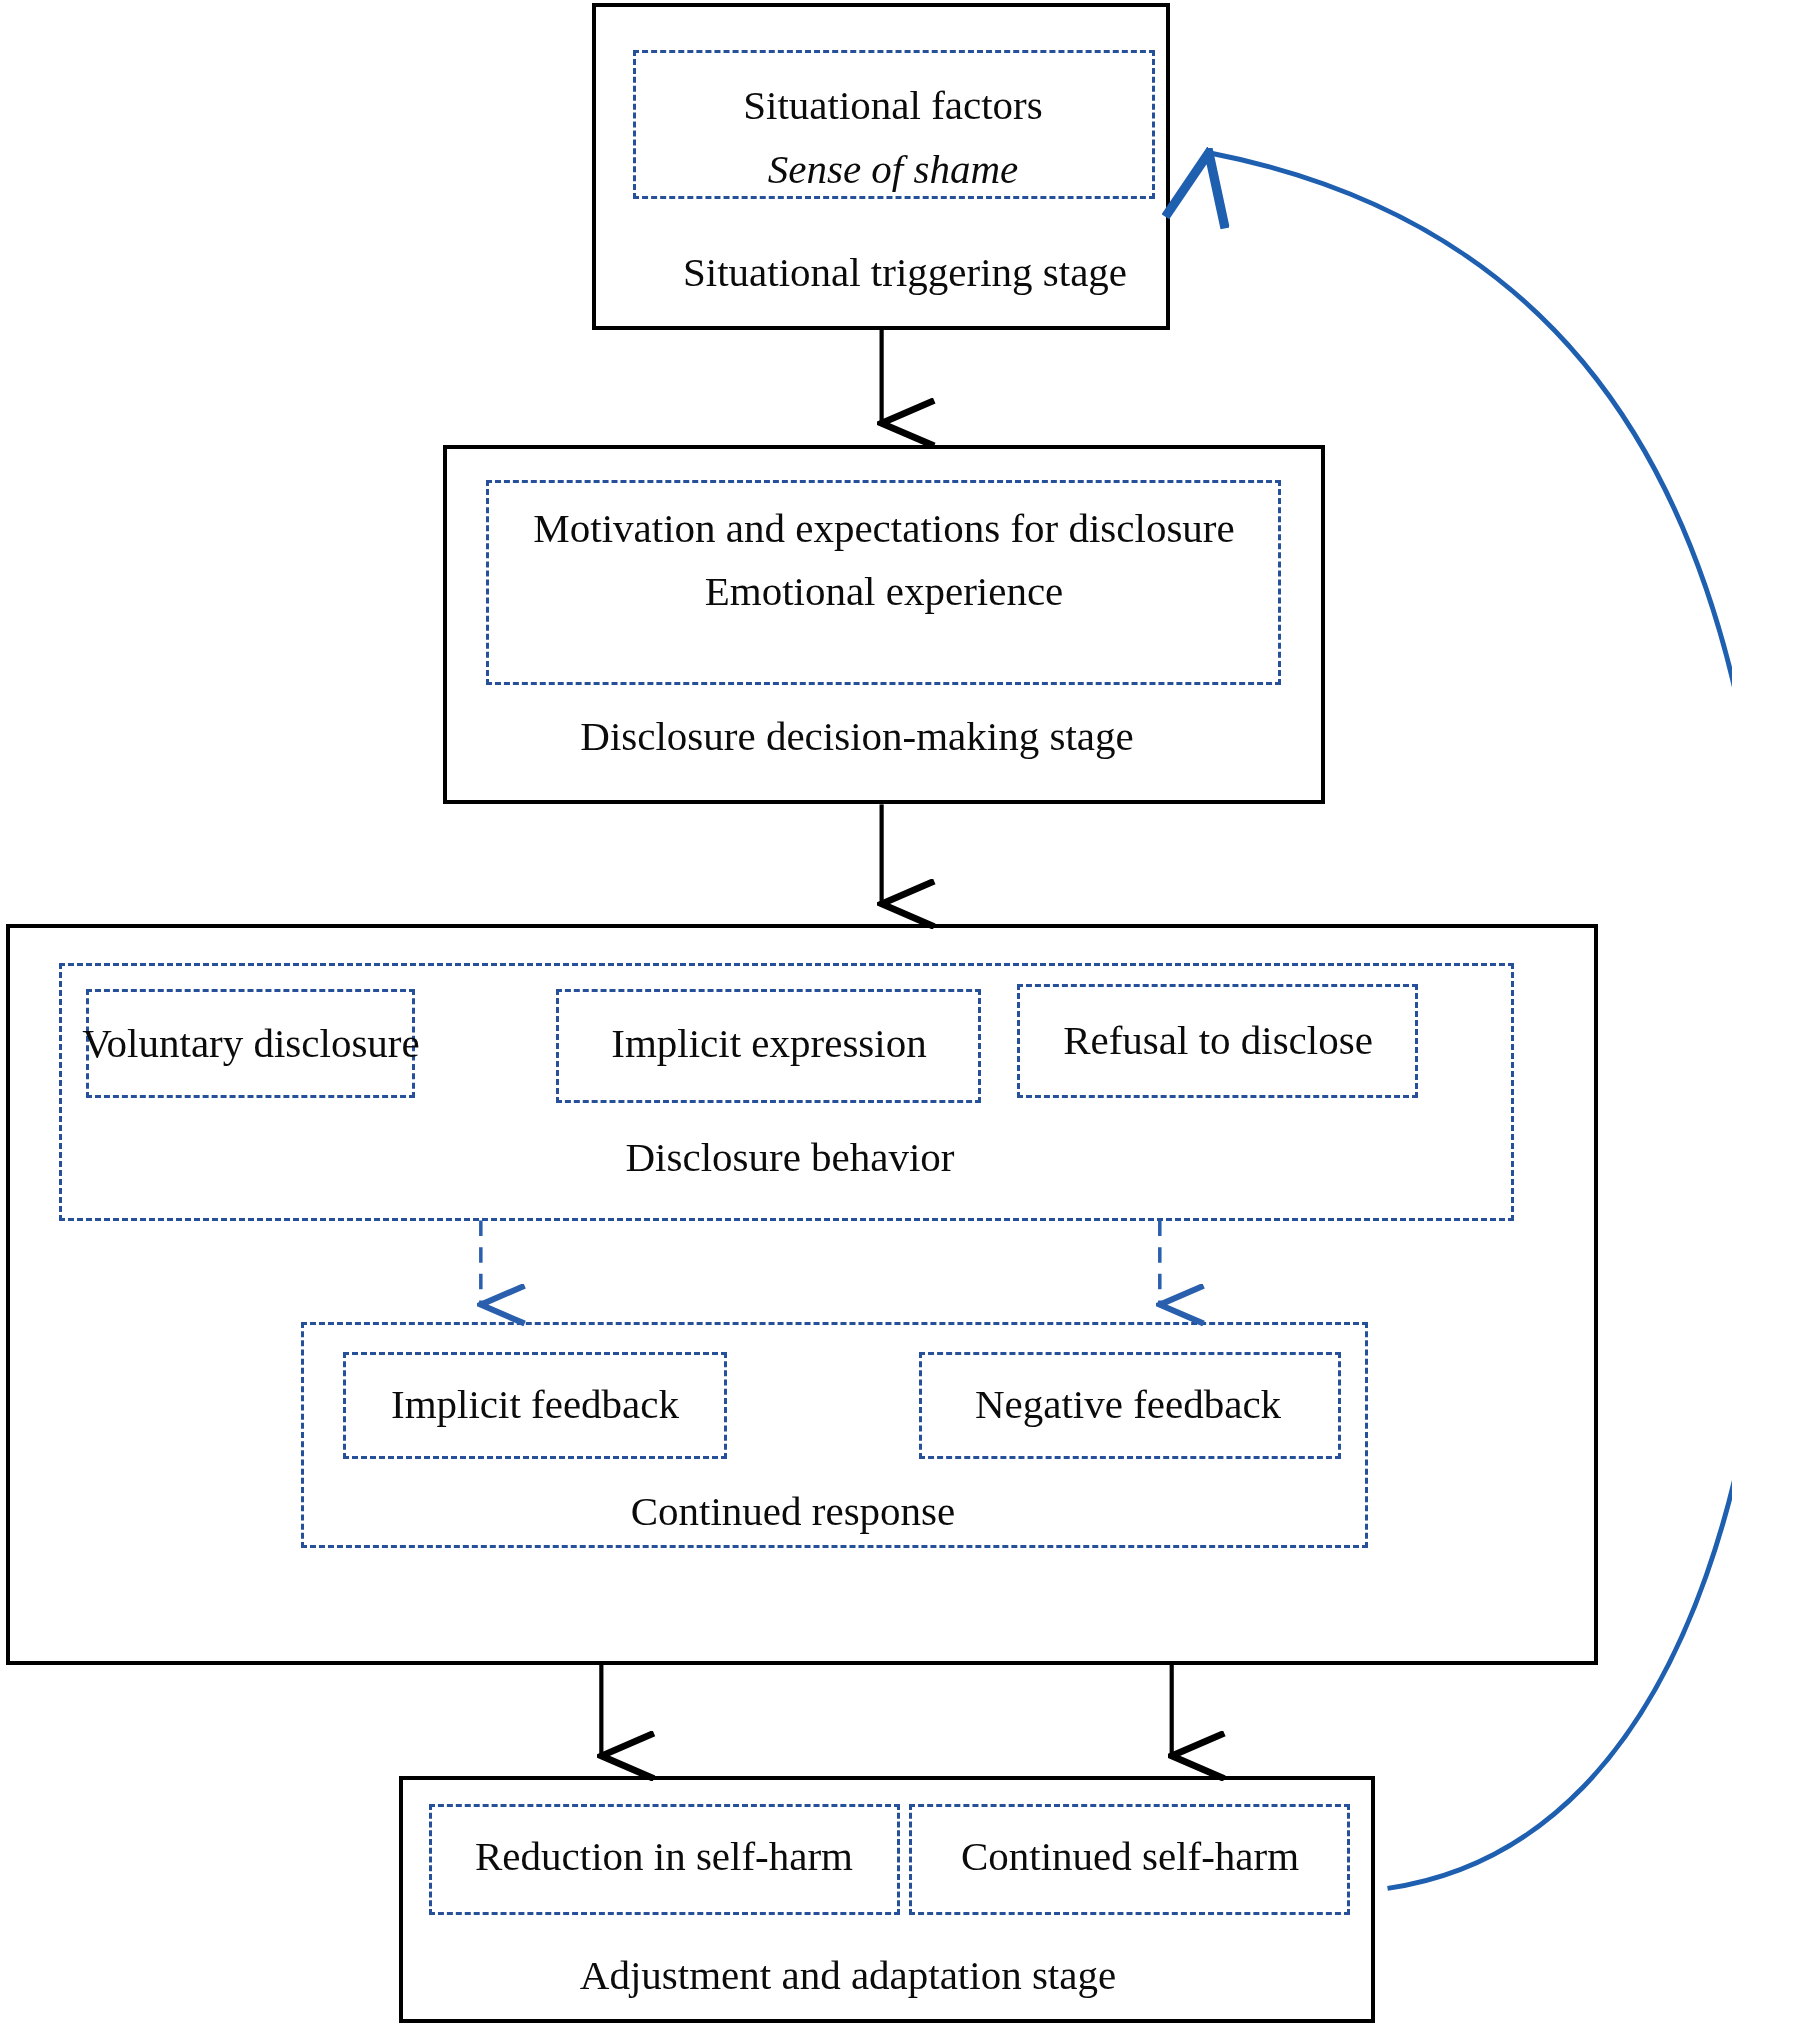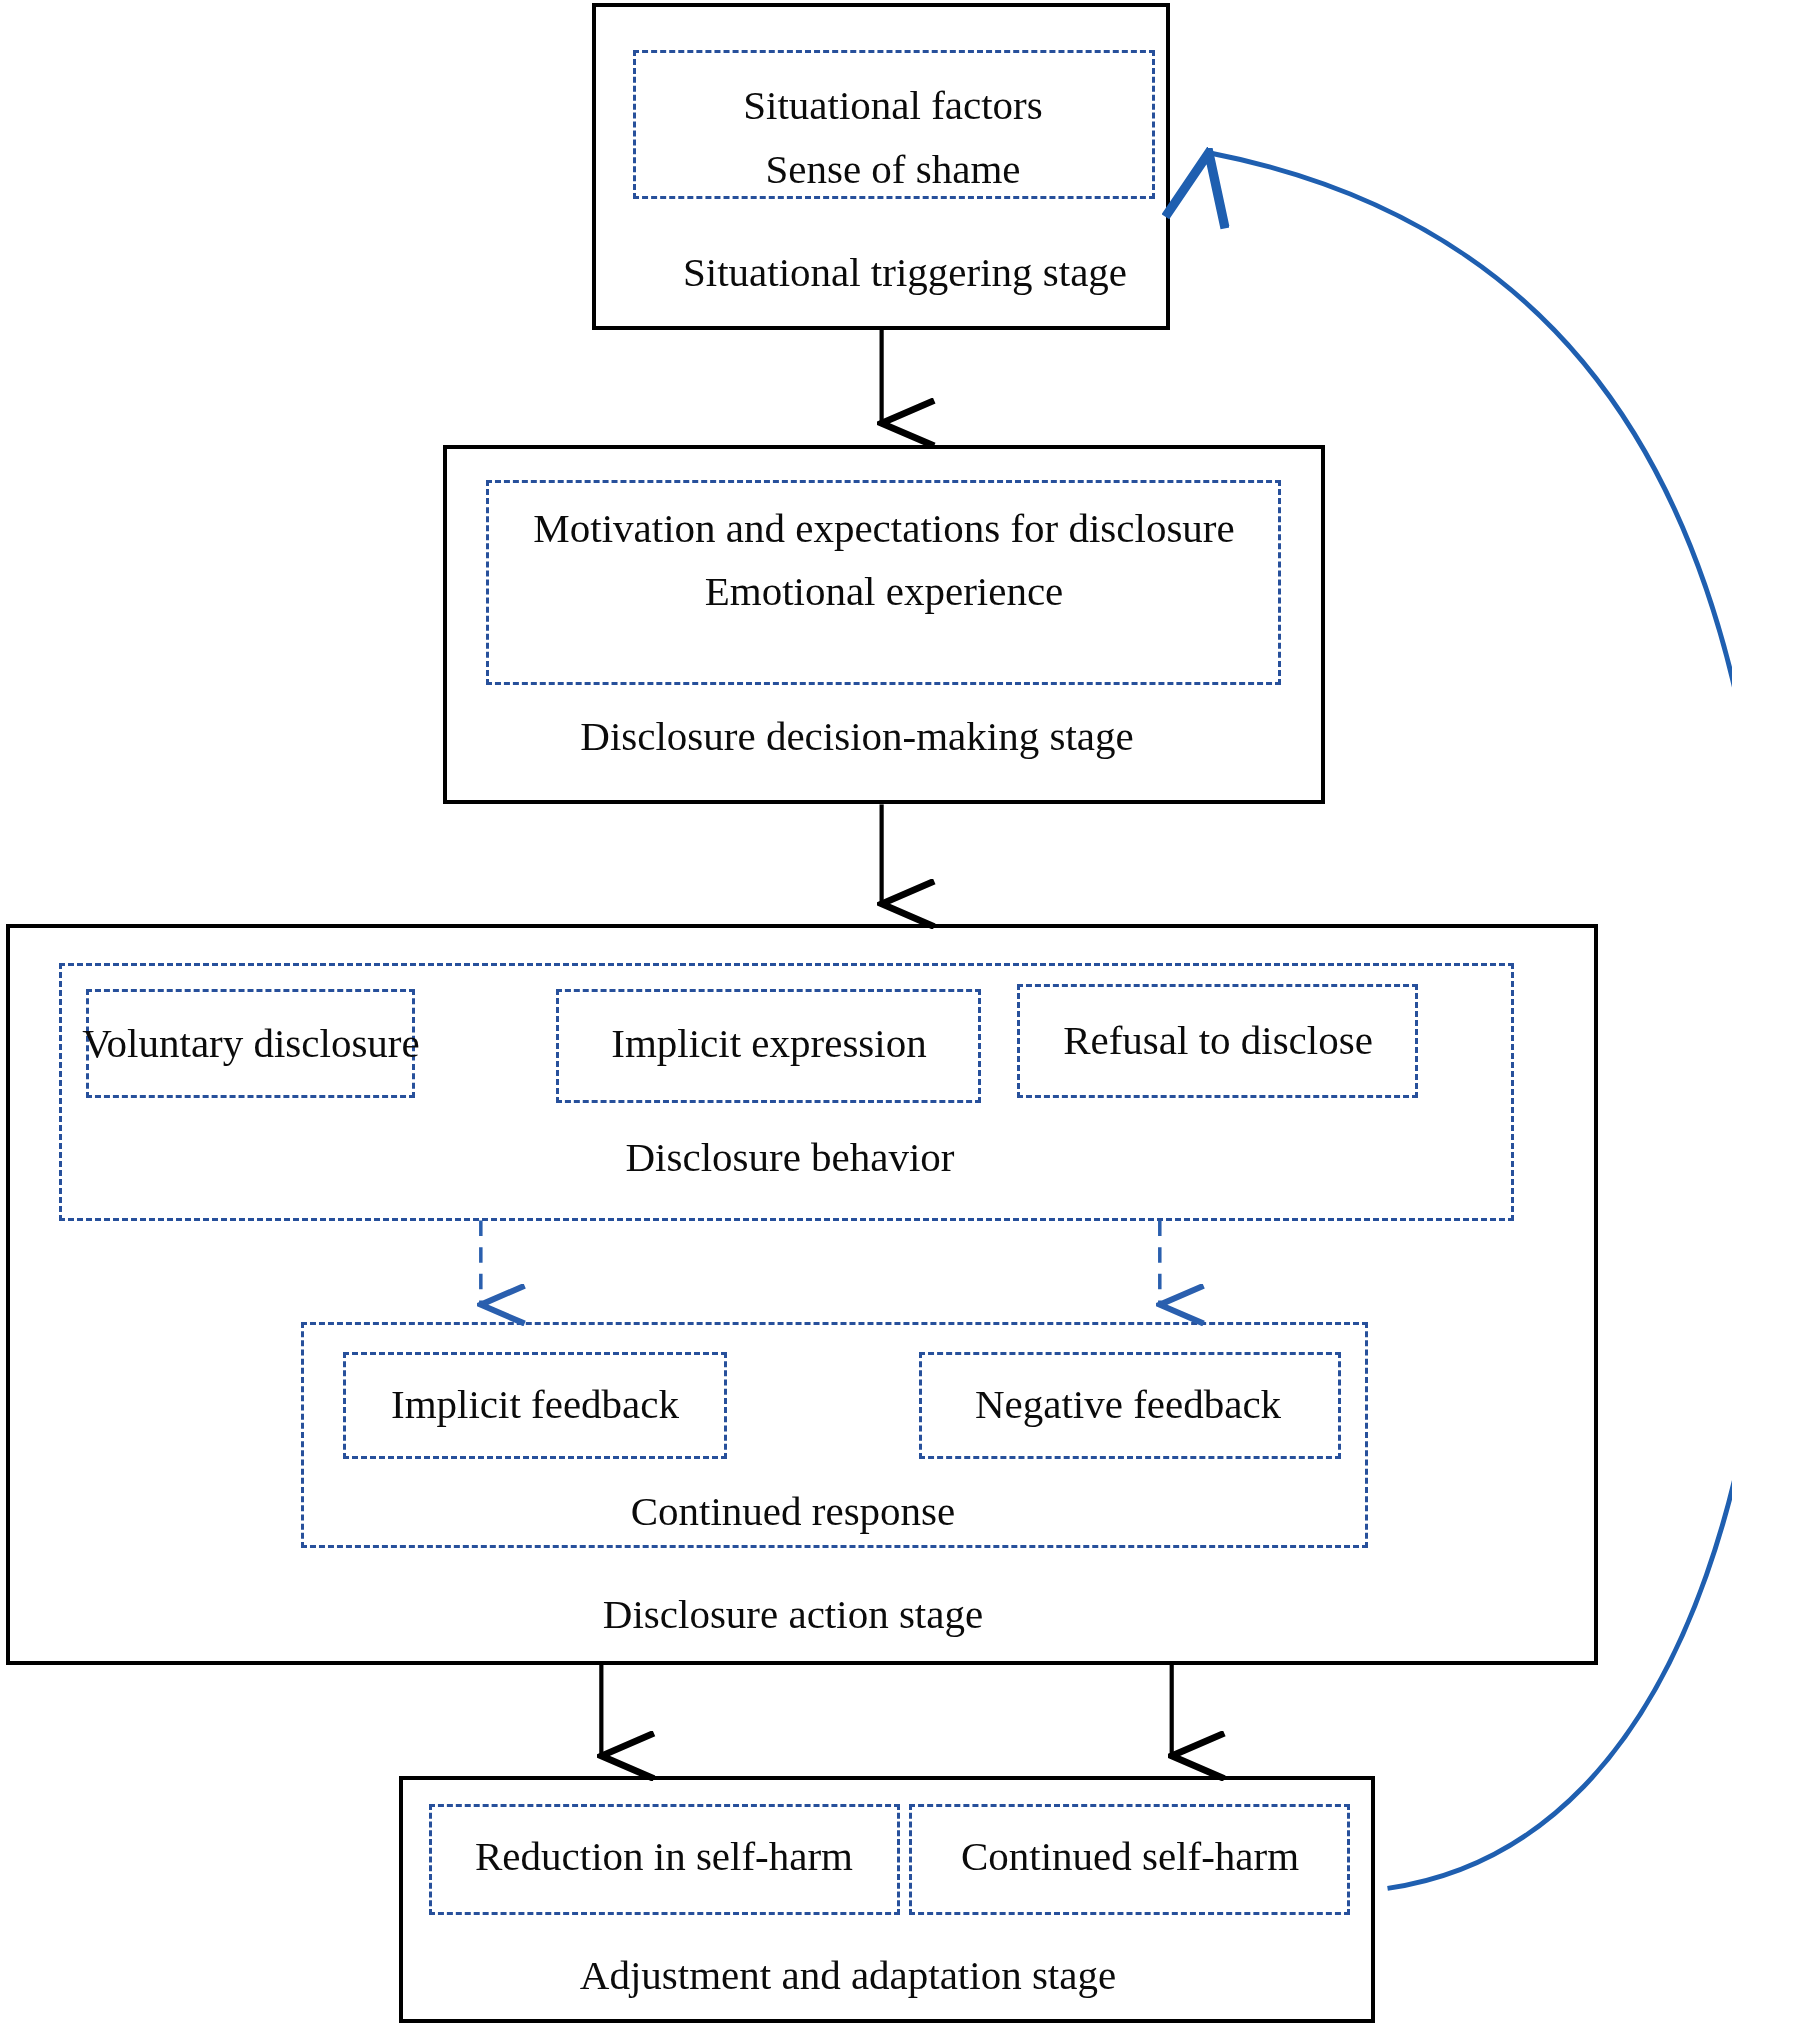--- a/index.html
+++ b/index.html
@@ -44,21 +44,21 @@
 <body>
 
 <div id="canvas">
 
   <div class="solid-box" style="left:592px; top:2.8px; width:578px; height:327px;"></div>
 
   <div class="dashed-box" style="left:633px; top:50px; width:522px; height:149px;"></div>
 
   <div class="lbl center f58" style="left:893px; top:85px;">Situational factors</div>
 
-  <div class="lbl center f58" style="left:893px; top:149px;">Sense of shame</div>
+  <div class="lbl center f58" style="left:893px; top:149px;font-style:italic;">Sense of shame</div>
 
   <div class="lbl center f58" style="left:893px; top:252px;margin-left:12px;">Situational triggering stage</div>
 
   <div class="solid-box" style="left:443px; top:445px; width:882px; height:359px;"></div>
 
   <div class="dashed-box" style="left:486px; top:480px; width:795px; height:205px;"></div>
 
   <div class="lbl center f58" style="left:884px; top:508px;">Motivation and expectations for disclosure</div>
 
   <div class="lbl center f58" style="left:884px; top:571px;font-family:Liberation Serif, serif;">Emotional experience</div>
@@ -83,21 +83,20 @@
   <div class="dashed-box" style="left:301px; top:1322px; width:1067px; height:226px;"></div>
 
   <div class="dashed-box" style="left:343px; top:1352px; width:384px; height:107px;"></div>
   <div class="lbl center f58" style="left:535px; top:1384px;">Implicit feedback</div>
 
   <div class="dashed-box" style="left:919px; top:1352px; width:422px; height:107px;"></div>
   <div class="lbl center f58" style="left:1128px; top:1384px;">Negative feedback</div>
 
   <div class="lbl center f58" style="left:793px; top:1491px;">Continued response</div>
 
-  <div class="lbl center f58" style="left:793px; top:1594px;">Disclosure action stage</div>
 
   <div class="solid-box" style="left:399px; top:1776px; width:976px; height:247px;"></div>
 
   <div class="dashed-box" style="left:429px; top:1804px; width:471px; height:111px;"></div>
   <div class="lbl center f58" style="left:664px; top:1836px;">Reduction in self-harm</div>
 
   <div class="dashed-box" style="left:909px; top:1804px; width:441px; height:111px;"></div>
   <div class="lbl center f58" style="left:1130px; top:1836px;">Continued self-harm</div>
 
   <div class="lbl center f58" style="left:848px; top:1955px;">Adjustment and adaptation stage</div>

